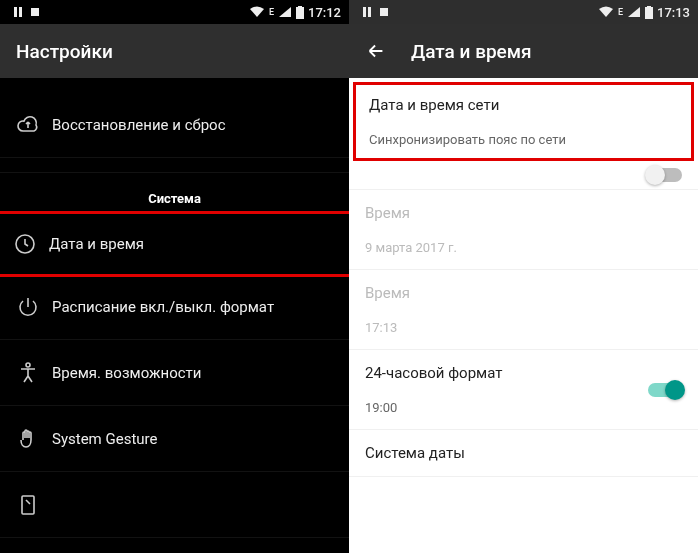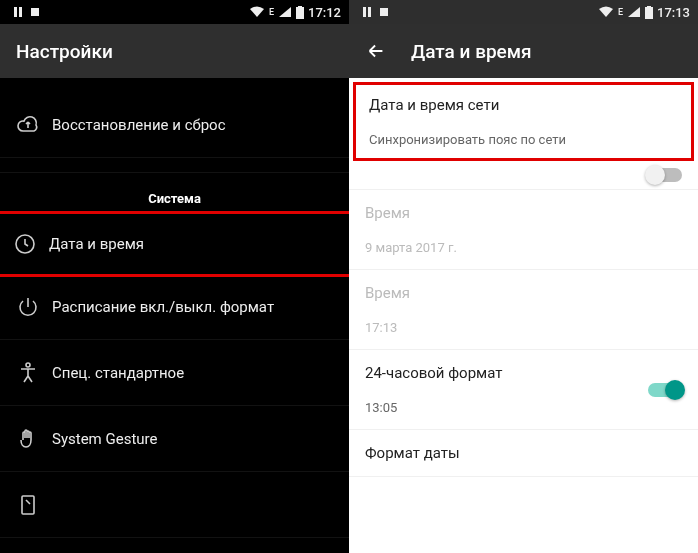--- a/index.html
+++ b/index.html
@@ -237,21 +237,21 @@
     <span>Расписание вкл./выкл. формат</span>
   </div>
 
   <div class="list-item">
     <span class="list-icon">
       <svg width="24" height="24" viewBox="0 0 24 24" fill="none" stroke="#ccc" stroke-width="1.6">
           <circle cx="12" cy="4" r="2"></circle>
           <path d="M5 8h14M12 8v7m0 0l-4 6m4-6l4 6"></path>
         </svg>
     </span>
-    <span>Спец. стандартное</span>
+    <span>Время. возможности</span>
   </div>
 
   <div class="list-item">
     <span class="list-icon">
       <svg width="24" height="24" viewBox="0 0 24 24" fill="none" stroke="#ccc" stroke-width="1.6">
           <path d="M7 13V6a1 1 0 1 1 2 0v5M9 11V4a1 1 0 1 1 2 0v7M11 11V5a1 1 0 1 1 2 0v6M13 11V6a1 1 0 1 1 2 0v7c0 4-2 7-5 7s-5-3-5-7"></path>
         </svg>
     </span>
     <span>System Gesture</span>
   </div>
@@ -327,21 +327,21 @@
   </div>
 
   <div class="setting-row setting-disabled">
     <span class="setting-title">Время</span>
     <span class="setting-sub">17:13</span>
   </div>
 
 
   <div class="setting-row">
     <span class="setting-title" style="padding-right:50px">24-часовой формат</span>
-    <span class="setting-sub" style="padding-right:50px">13:05</span>
+    <span class="setting-sub" style="padding-right:50px">19:00</span>
     <span class="toggle toggle-on"></span>
   </div>
 
   <div class="setting-row">
-    <span class="setting-title">Формат даты</span>
+    <span class="setting-title">Система даты</span>
   </div>
 
 </div>
 
 </body></html>

